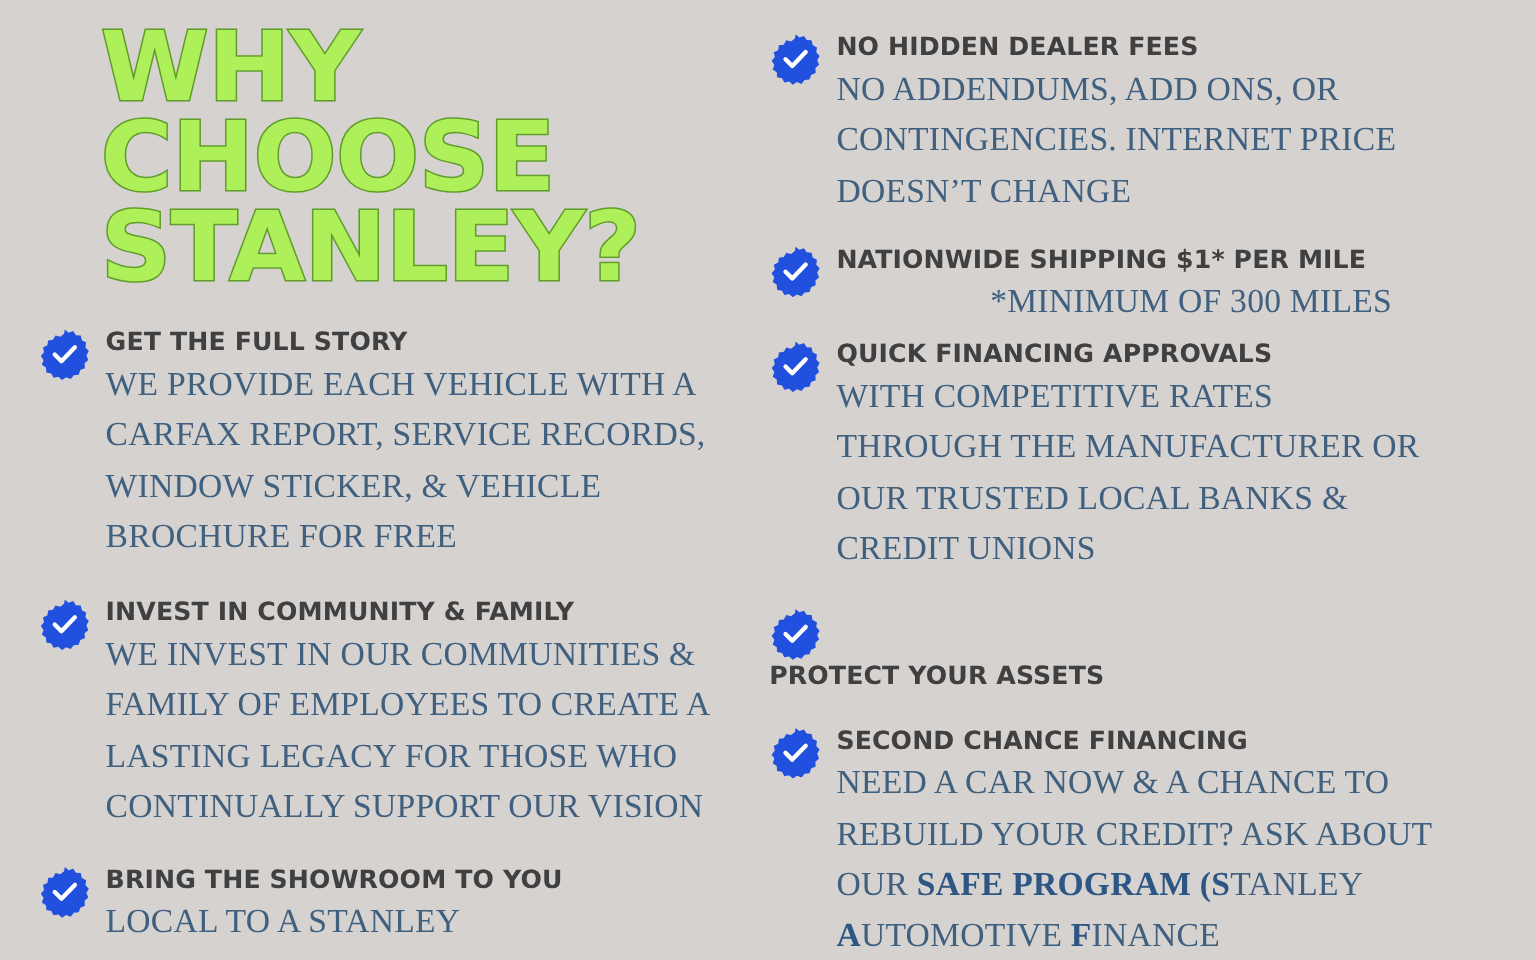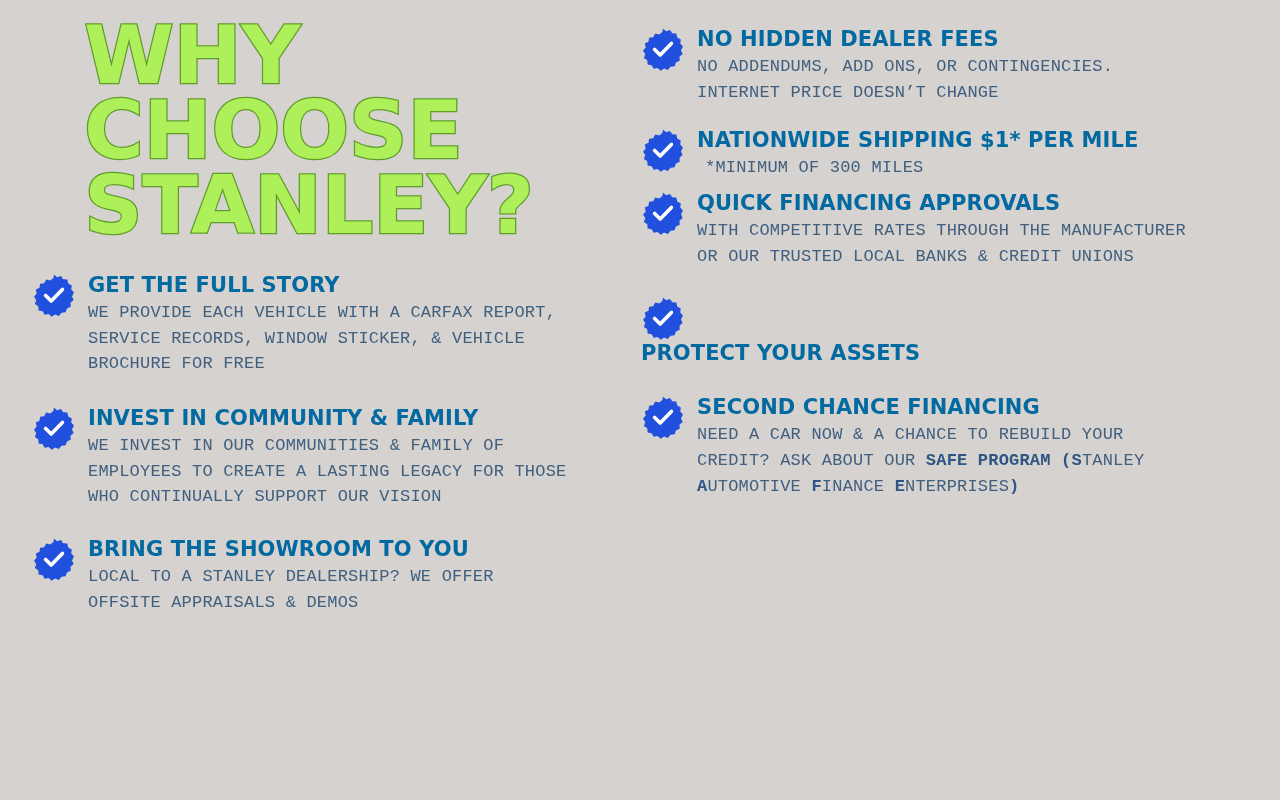--- a/index.html
+++ b/index.html
@@ -92,35 +92,35 @@
   .feature-body {
     flex: 1 1 auto;
     min-width: 0;
   }
   .feature-title {
     font-family: "DejaVu Sans", sans-serif;
     font-weight: 700;
     font-size: 21px;
     line-height: 1.24;
     letter-spacing: 0.1px;
-    color: #0369a1;
+    color: #404040;
     text-transform: uppercase;
     margin: 0 0 2px 0;
   }
   .feature-desc {
-    font-family: Liberation Mono, monospace;
+    font-family: Liberation Serif, serif;
     font-weight: 400;
-    font-size: 17px;
+    font-size: 28px;
     line-height: 1.51;
     letter-spacing: 0.2px;
     color: #40607f;
     text-transform: uppercase;
     margin: 0;
   }
-  .feature-desc.indented { padding-left: 8px; }
+  .feature-desc.indented { padding-left: 8px; text-align: center; }
 
   .feature-desc b,
   .feature-desc .em {
     font-weight: 700;
     color: #2d5685;
   }
 
   
   .w-narrow { max-width: 470px; }
   .w-mid    { max-width: 512px; }

